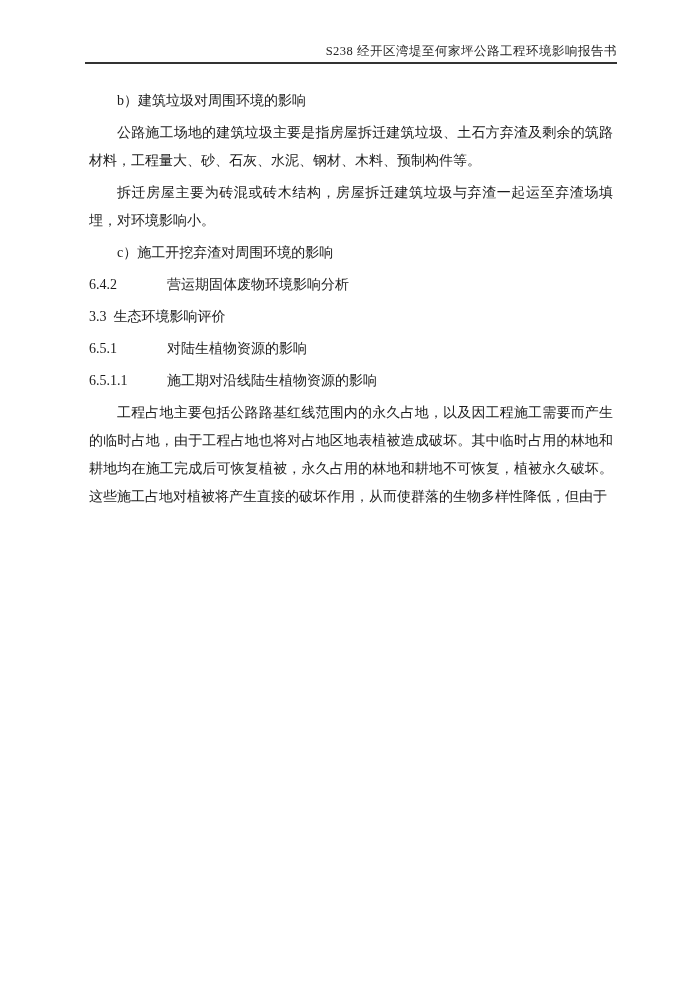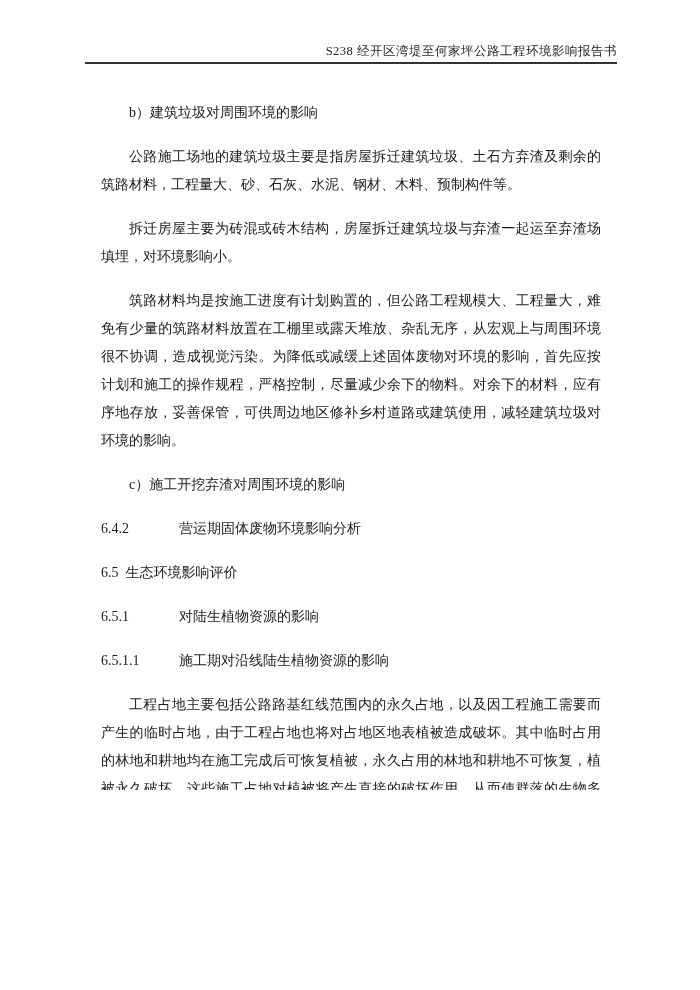--- a/index.html
+++ b/index.html
@@ -14,21 +14,21 @@
     letter-spacing:0.5px;
   }
   .header-rule {
     position:absolute; top:62px; left:85px; width:532px; height:0;
     border-top:2px solid #333333;
   }
   .content {
     position:absolute; top:83px; left:85px; width:532px;
     font-size:14px; line-height:28px;
   }
-  .content p, .content h2, .content h3 { margin:16px; padding:0; font-weight:normal; font-size:14px; }
+  .content p, .content h2, .content h3 { margin:4px; padding:0; font-weight:normal; font-size:14px; }
   .para { text-align:justify; text-indent:2em; }
   .sub  { text-indent:2em; }
   .h3 .num { display:inline-block; width:78px; }
   .h4 .num { display:inline-block; width:78px; }
   .h2 { font-weight:bold; font-size:15px; }
   .h2 .num2 { margin-right:7px; }
   sup.cube { font-size:9px; line-height:0; vertical-align:super; }
   .footer {
     position:absolute; top:925px; left:0; width:700px;
     text-align:center; font-size:12.5px; color:#0369a1; letter-spacing:1px;
@@ -43,29 +43,28 @@
   <div class="header-rule"></div>
 
   <div class="content">
 
     <p class="sub">b）建筑垃圾对周围环境的影响</p>
 
     <p class="para">公路施工场地的建筑垃圾主要是指房屋拆迁建筑垃圾、土石方弃渣及剩余的筑路材料，工程量大、砂、石灰、水泥、钢材、木料、预制构件等。</p>
 
     <p class="para">拆迁房屋主要为砖混或砖木结构，房屋拆迁建筑垃圾与弃渣一起运至弃渣场填埋，对环境影响小。</p>
 
-    <p class="para">筑路材料均是按施工进度有计划购置的，但公路工程规模大、工程量大，难免有少量的筑路材料放置在工棚里或露天堆放、杂乱无序，从宏观上与周围环境很不协调，造成视觉污染。为降低或减缓上述固体废物对环境的影响，首先应按计划和施工的操作规程，严格控制，尽量减少余下的物料。对余下的材料，应有序地存放，妥善保管，可供周边地区修补乡村道路或建筑使用，减轻建筑垃圾对环境的影响。</p>
 
     <p class="sub">c）施工开挖弃渣对周围环境的影响</p>
 
 
     <h3 class="h3"><span class="num">6.4.2</span><span>营运期固体废物环境影响分析</span></h3>
 
 
-    <h2 class="h2"><span class="num2">6.5</span><span>生态环境影响评价</span></h2>
+    <h2 class="h2"><span class="num2">3.3</span><span>生态环境影响评价</span></h2>
 
     <h3 class="h3"><span class="num">6.5.1</span><span>对陆生植物资源的影响</span></h3>
 
     <h3 class="h4"><span class="num">6.5.1.1</span><span>施工期对沿线陆生植物资源的影响</span></h3>
 
 
     <p class="para">工程占地主要包括公路路基红线范围内的永久占地，以及因工程施工需要而产生的临时占地，由于工程占地也将对占地区地表植被造成破坏。其中临时占用的林地和耕地均在施工完成后可恢复植被，永久占用的林地和耕地不可恢复，植被永久破坏。这些施工占地对植被将产生直接的破坏作用，从而使群落的生物多样性降低，但由于</p>
 
   </div>
 

